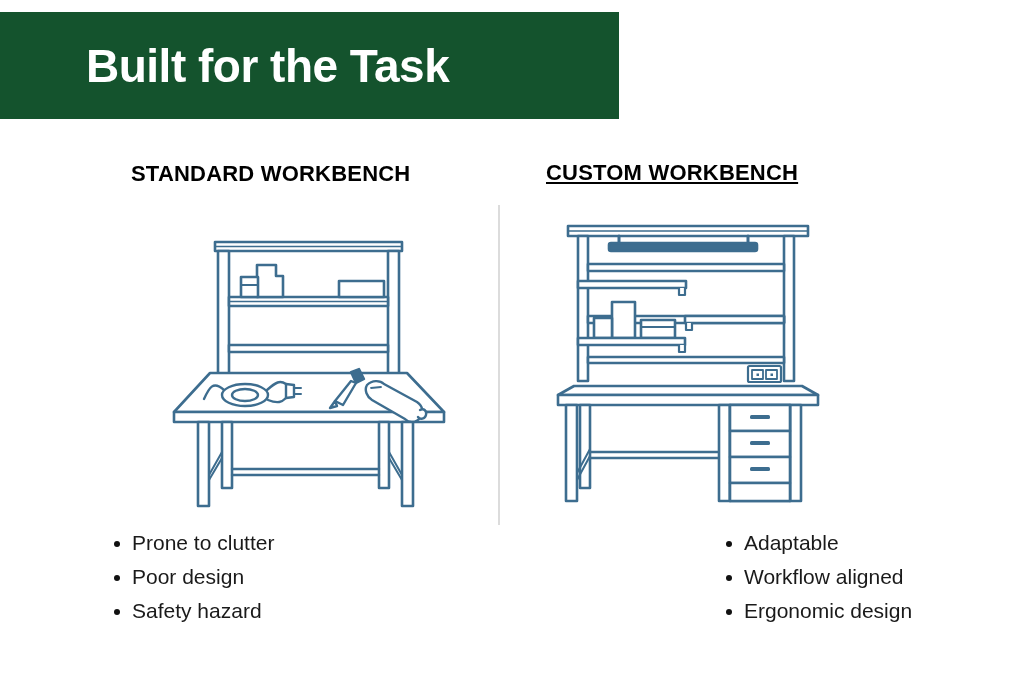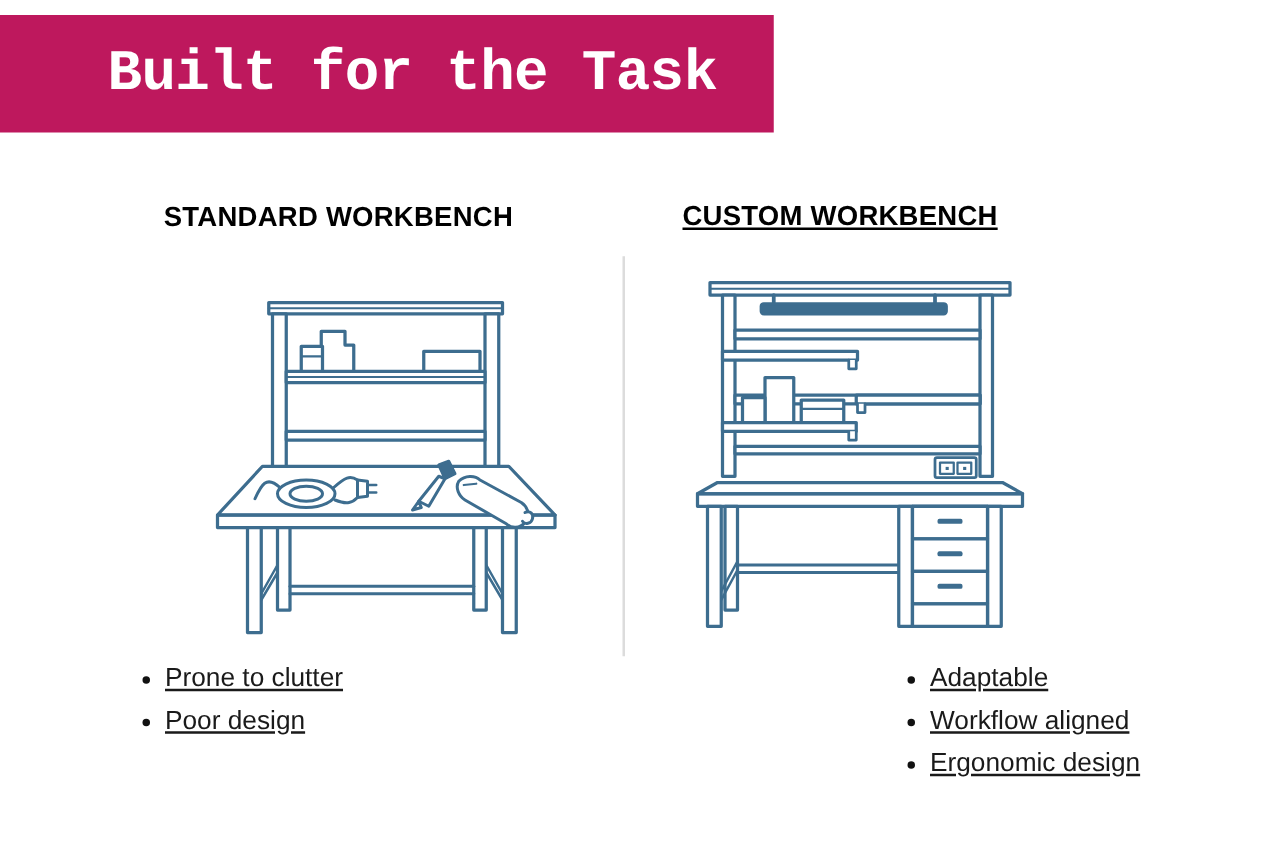--- a/index.html
+++ b/index.html
@@ -16,25 +16,24 @@
     font-family: "Liberation Sans", sans-serif;
     color: #111111;
   }
 
   
   .title-banner {
     position: absolute;
     left: 0;
     top: 12px;
     width: 619px;
-    height: 94px;
-    background: #be185d;
+    height: 107px;
+    background: #14532d;
     display: flex;
     align-items: center;
-    font-family: Liberation Mono, monospace;
   }
   .title-text {
     color: #ffffff;
     font-size: 46px;
     font-weight: bold;
     letter-spacing: -0.5px;
     margin-left: 86px;
     line-height: 1;
   }
 
@@ -75,21 +74,20 @@
     list-style: none;
     font-size: 21px;
     color: #1a1a1a;
   }
   .bullets.left  { left: 110px; top: 526px; }
   .bullets.right { left: 722px; top: 526px; }
   .bullets li {
     position: relative;
     line-height: 34px;
     white-space: nowrap;
-    text-decoration: underline;
   }
   .bullets li::before {
     content: "";
     position: absolute;
     left: -18px;
     top: 15px;
     width: 6px;
     height: 6px;
     border-radius: 50%;
     background: #111111;
@@ -297,19 +295,20 @@
       <g>
         <rect x="178" y="265" width="60" height="18" fill="#ffffff"></rect>
       </g>
     </g>
   </svg>
 </div>
 
 <ul class="bullets left">
   <li>Prone to clutter</li>
   <li>Poor design</li>
+  <li>Safety hazard</li>
 </ul>
 
 <ul class="bullets right">
   <li>Adaptable</li>
   <li>Workflow aligned</li>
   <li>Ergonomic design</li>
 </ul>
 
 </body></html>

